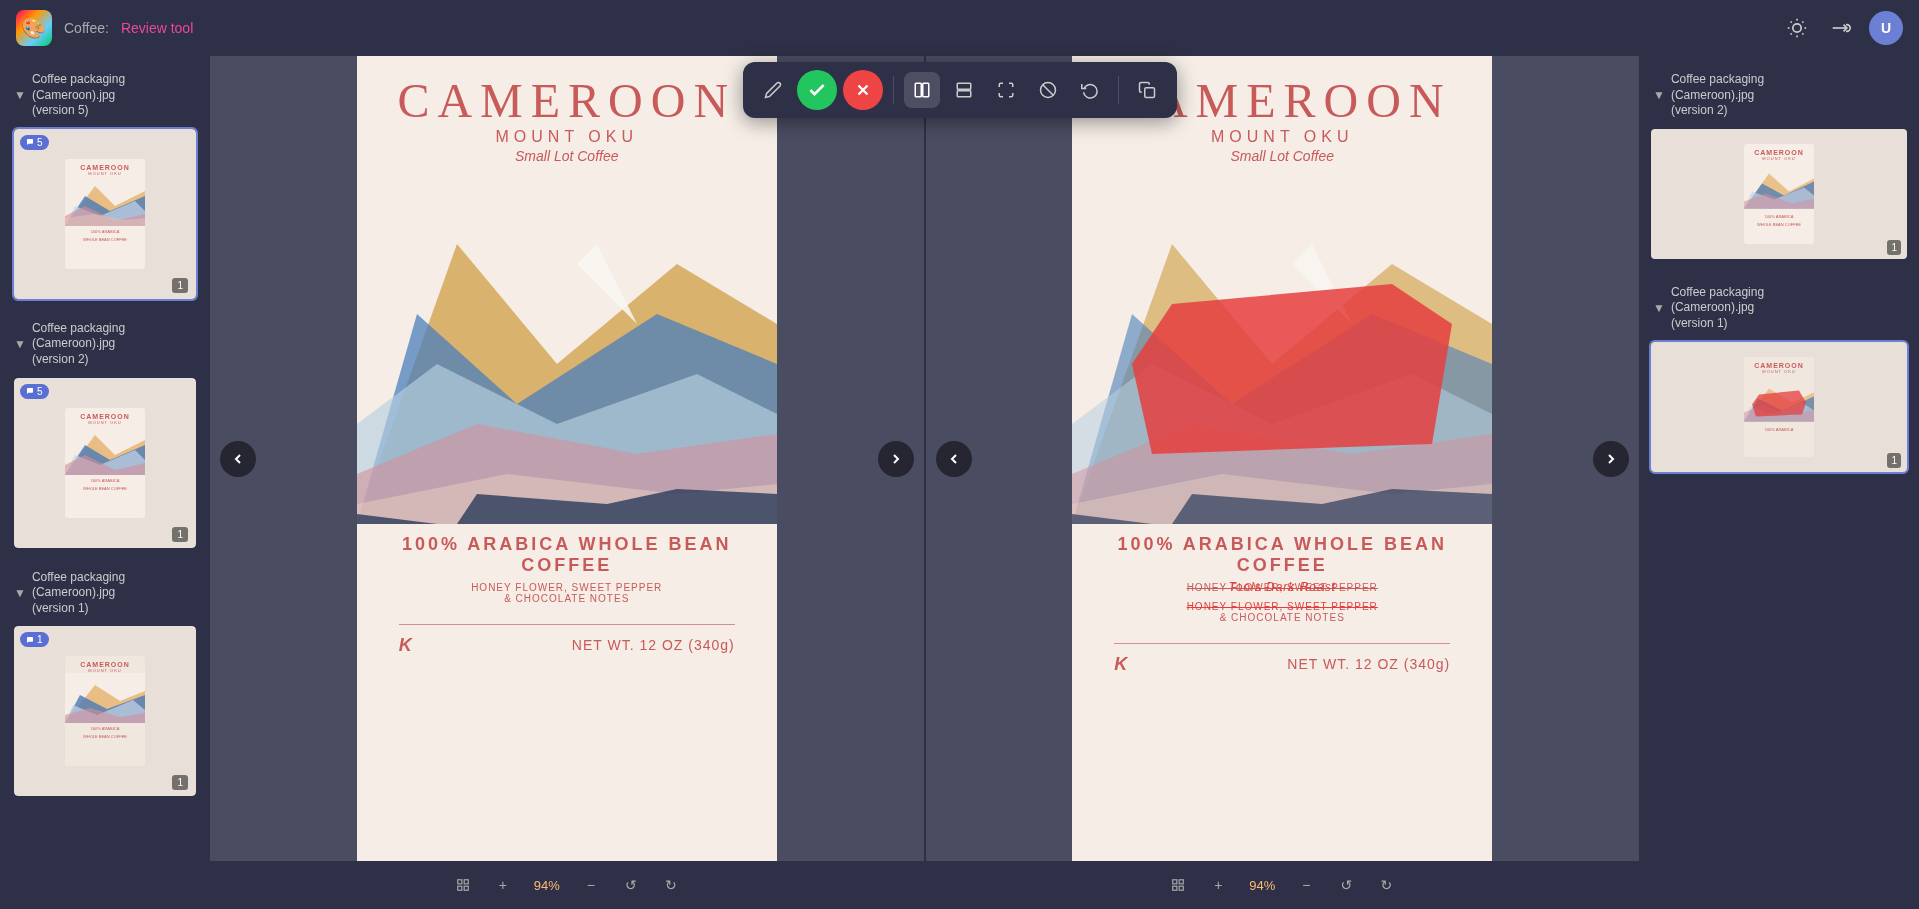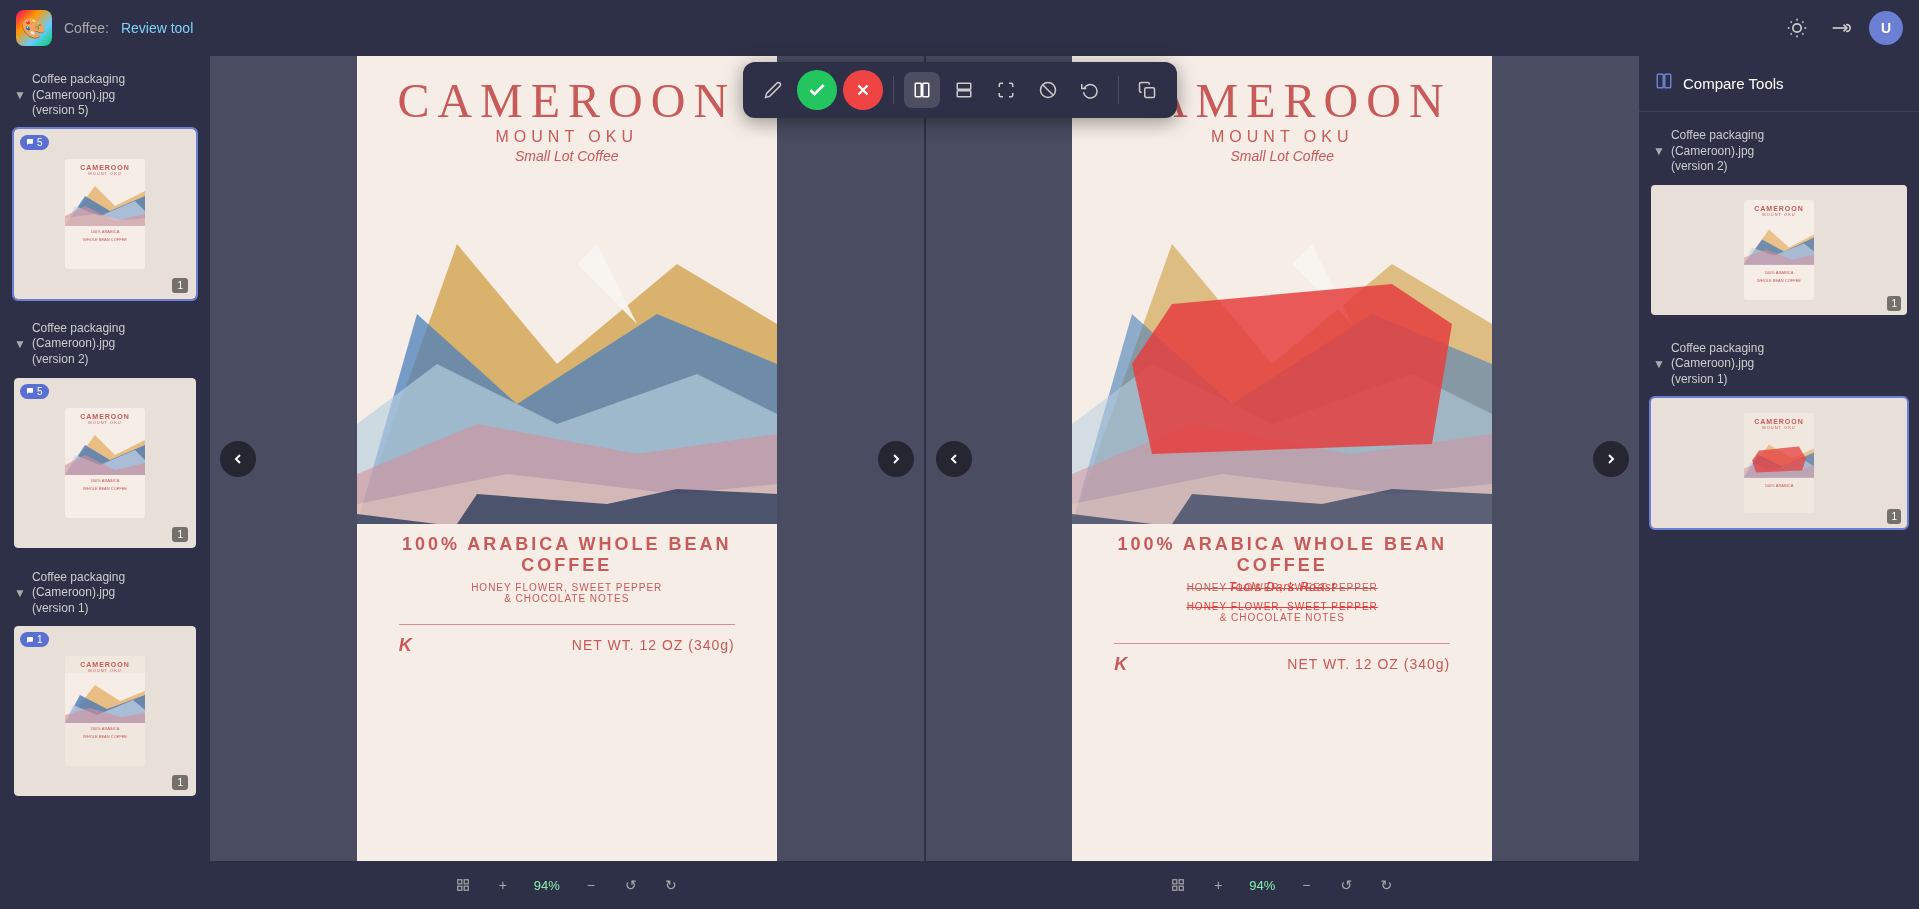--- a/index.html
+++ b/index.html
@@ -21,21 +21,21 @@
       width: 36px; height: 36px;
       border-radius: 8px;
       background: linear-gradient(135deg, #f06, #f90, #6cf, #0c6);
       display: flex; align-items: center; justify-content: center;
       font-size: 20px; flex-shrink: 0;
     }
     .topbar-project-label {
       color: #aaa; font-size: 14px;
     }
     .topbar-project-name {
-      color: #7dd3fc; font-size: 14px; font-weight: 500;
+      color: #ec4899; font-size: 14px; font-weight: 500;
     }
     .topbar-spacer { flex: 1; }
     .topbar-right {
       display: flex; align-items: center; gap: 12px;
     }
     .topbar-icon-btn {
       width: 32px; height: 32px;
       border-radius: 6px;
       background: transparent;
       border: none;
@@ -225,21 +225,21 @@
       width: 32px; height: 32px;
       border-radius: 6px;
       border: none;
       background: transparent;
       color: #aaa;
       cursor: pointer;
       display: flex; align-items: center; justify-content: center;
       font-size: 14px;
     }
     .vt-zoom {
-      font-size: 13px; color: #86efac; min-width: 40px; text-align: center;
+      font-size: 13px; color: #fdba74; min-width: 40px; text-align: center;
     }
 
     
     .right-panel {
       width: 280px;
       background: #2e3047;
       display: flex;
       flex-direction: column;
       flex-shrink: 0;
       overflow-y: auto;
@@ -695,29 +695,20 @@
         <span class="vt-zoom">94%</span>
         <button class="vt-btn">−</button>
         <button class="vt-btn">↺</button>
         <button class="vt-btn">↻</button>
       </div>
     </div>
 
   </div>
 
   <div class="right-panel">
-    <div class="right-panel-header">
-      <span class="right-panel-icon">
-        <svg width="18" height="18" viewBox="0 0 24 24" fill="none" stroke="#6b7fd4" stroke-width="2">
-            <rect x="3" y="3" width="8" height="18" rx="1"></rect>
-            <rect x="13" y="3" width="8" height="18" rx="1"></rect>
-          </svg>
-      </span>
-      <span class="right-panel-title">Compare Tools</span>
-    </div>
 
     <div class="right-panel-section">
 
       <div class="rp-group-header">
         <span class="rp-group-chevron">▼</span>
         <div>
           <span class="rp-group-title">
             <span>Coffee packaging</span>
             <span>(Cameroon).jpg</span>
             <span>(version 2)</span>

